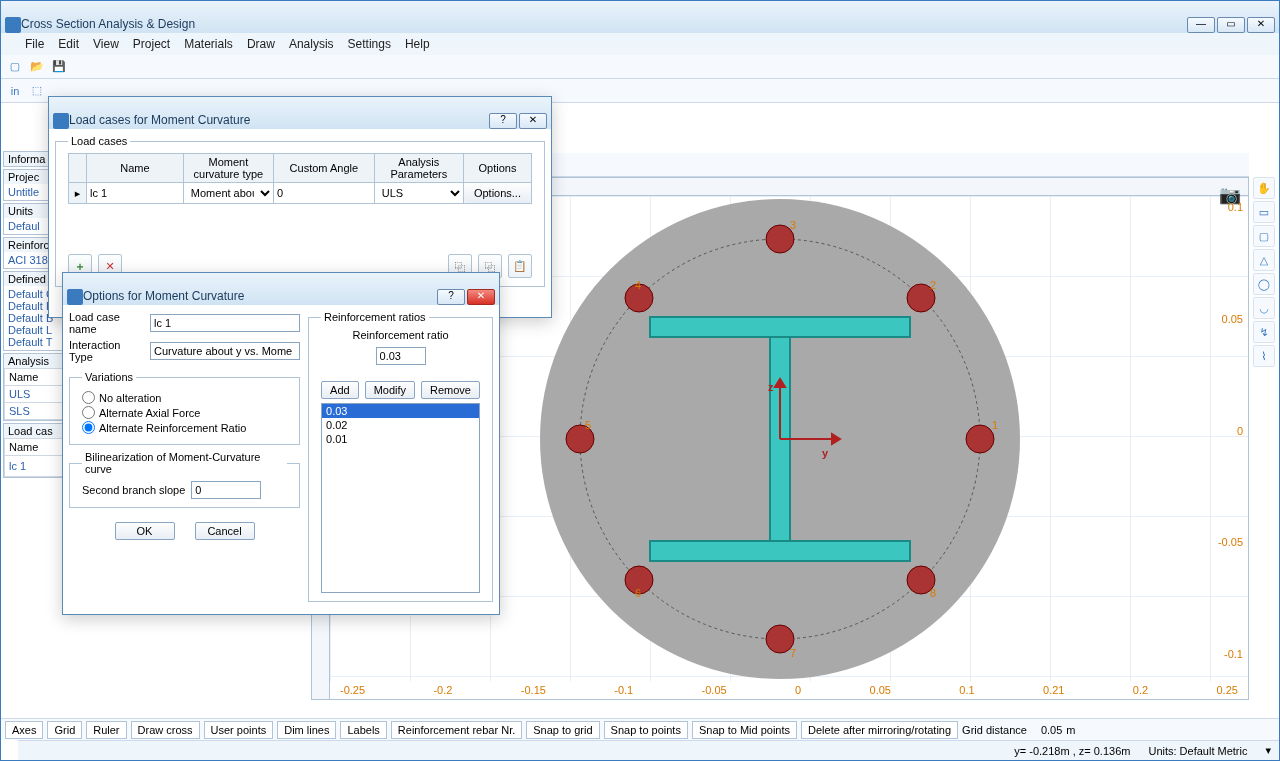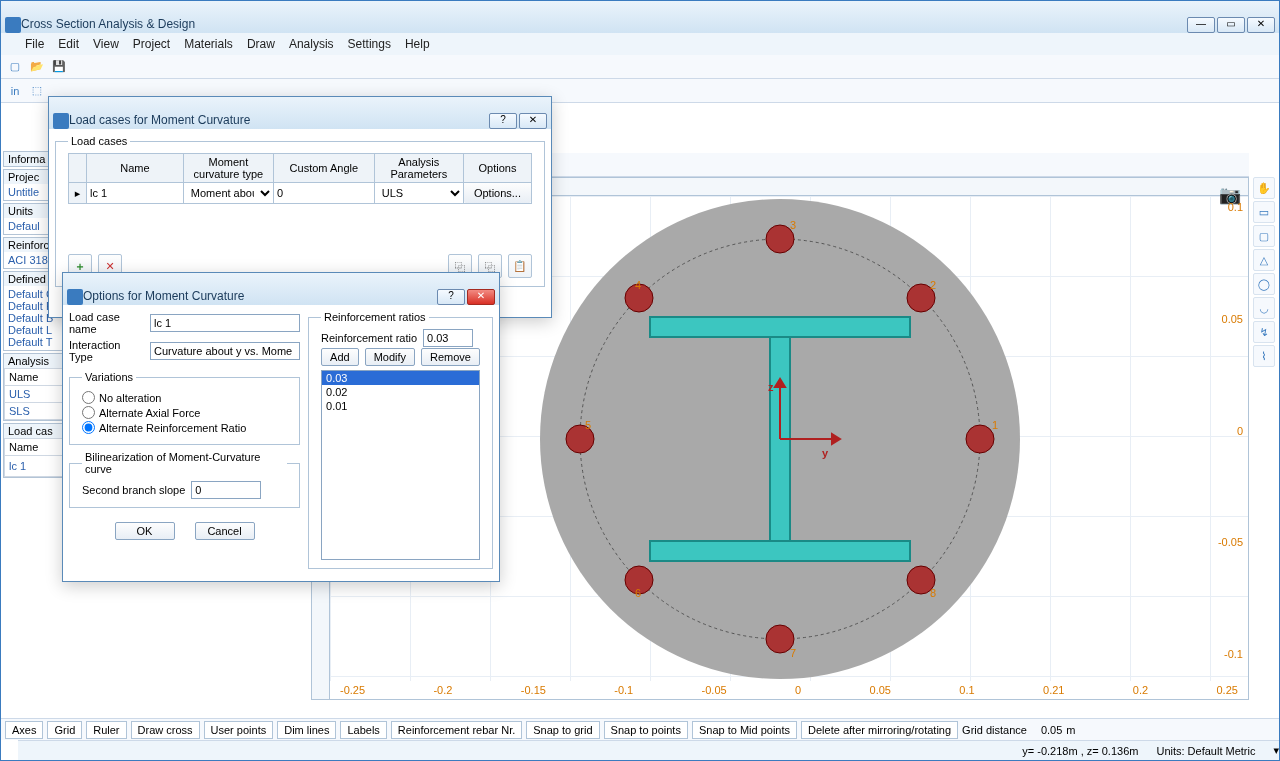--- a/index.html
+++ b/index.html
@@ -45,21 +45,21 @@
 
 .cross-section { position:absolute; left:50%; top:50%; transform:translate(-50%,-50%); }
 
 
 .righttools { position:absolute; right:2px; top:176px; width:24px; display:flex; flex-direction:column; gap:2px; }
 .righttools .tbtn { width:22px; height:22px; border:1px solid #d8e3ef; background:#f6f9fd; }
 
 
 .bottombar { position:absolute; left:0; bottom:20px; right:0; height:22px; background:#f6f9fd; border-top:1px solid #cdd9e8; display:flex; align-items:center; gap:4px; padding:0 4px; }
 .toggle { border:1px solid #b0c4d8; padding:2px 6px; background:#fff; white-space:nowrap; }
-.statusbar { position:absolute; left:17px; bottom:0; right:0; height:20px; background:#eef5fb; display:flex; align-items:center; justify-content:flex-end; padding:0 0; gap:18px; border-top:1px solid #cdd9e8; }
+.statusbar { position:absolute; left:17px; bottom:0; right:0; height:20px; background:#eef5fb; display:flex; align-items:center; justify-content:flex-end; padding:0 8px; gap:18px; border-top:1px solid #cdd9e8; }
 
 
 #dlg-loadcases { left:48px; top:52px; width:504px;margin-top:44px; }
 #dlg-options { left:62px; top:272px; width:438px; }
 .dlg-body { padding:6px; }
 fieldset.group { border:1px solid #b0c4d8; padding:6px 12px 8px; margin-bottom:6px; }
 fieldset.group>legend { padding:0 3px; }
 .grid2 { display:grid; grid-template-columns:auto 1fr; gap:4px 8px; align-items:center; }
 input[type=text], select { border:1px solid #8aa5c2; padding:1px 3px; height:18px; background:#fff; }
 .btn { border:1px solid #8aa5c2; background:linear-gradient(#fdfdfd,#e8eef5); padding:2px 10px; border-radius:2px; min-width:60px; }
@@ -383,21 +383,21 @@
           <input type="text" style="width: 70px;" value="0">
         </div>
       </fieldset>
       <div class="center flexrow" style="justify-content:center;gap:20px;margin-top:14px;">
         <button class="btn">OK</button>
         <button class="btn">Cancel</button>
       </div>
     </div>
     <fieldset class="group" style="width:180px;">
       <legend>Reinforcement ratios</legend>
-      <div class="flexrow" style="margin-bottom:1px;">
+      <div class="flexrow" style="margin-bottom:16px;flex-direction:column;">
         <span>Reinforcement ratio</span>
         <input type="text" style="width: 50px;" value="0.03">
       </div>
       <div class="flexrow" style="margin-bottom:4px;">
         <button class="btn" style="min-width:0;padding:2px 8px">Add</button>
         <button class="btn" style="min-width:0;padding:2px 8px">Modify</button>
         <button class="btn" style="min-width:0;padding:2px 8px">Remove</button>
       </div>
       <div class="listbox">
         <div class="sel">0.03</div>

